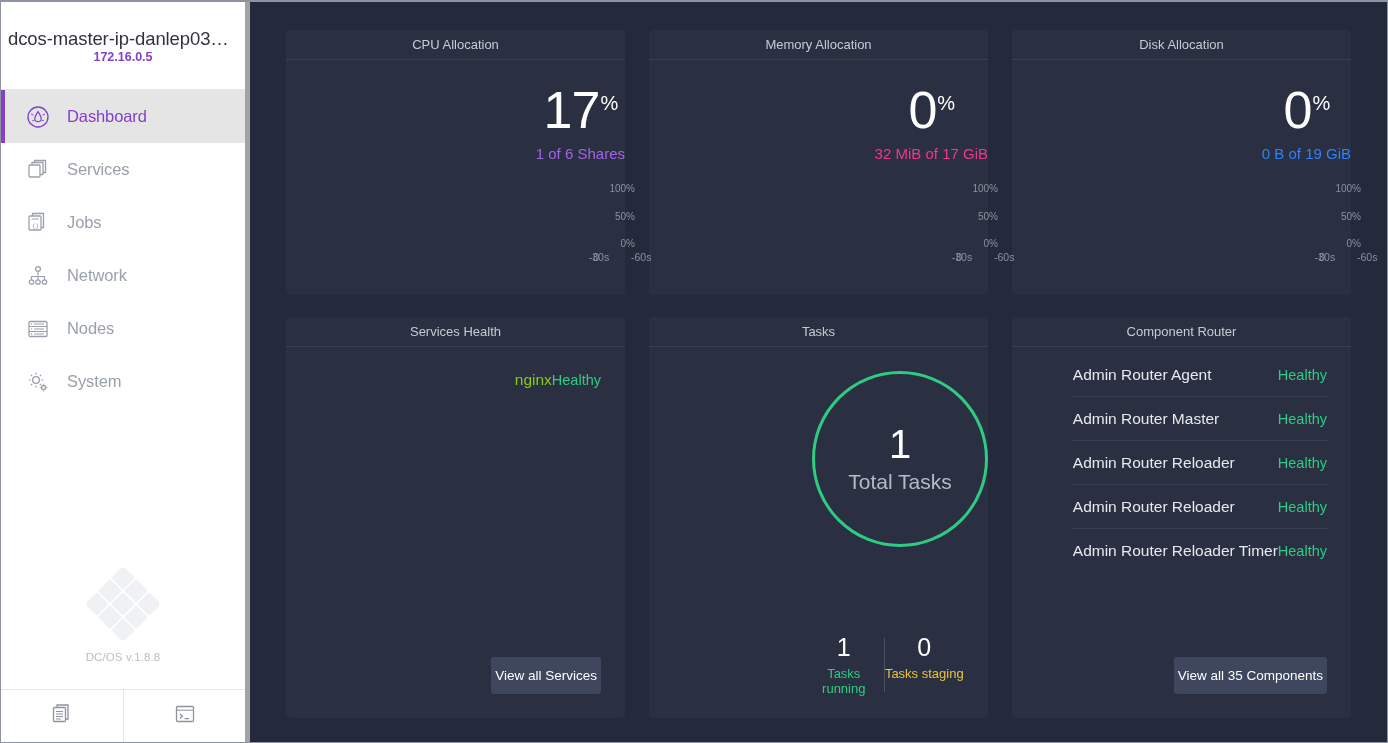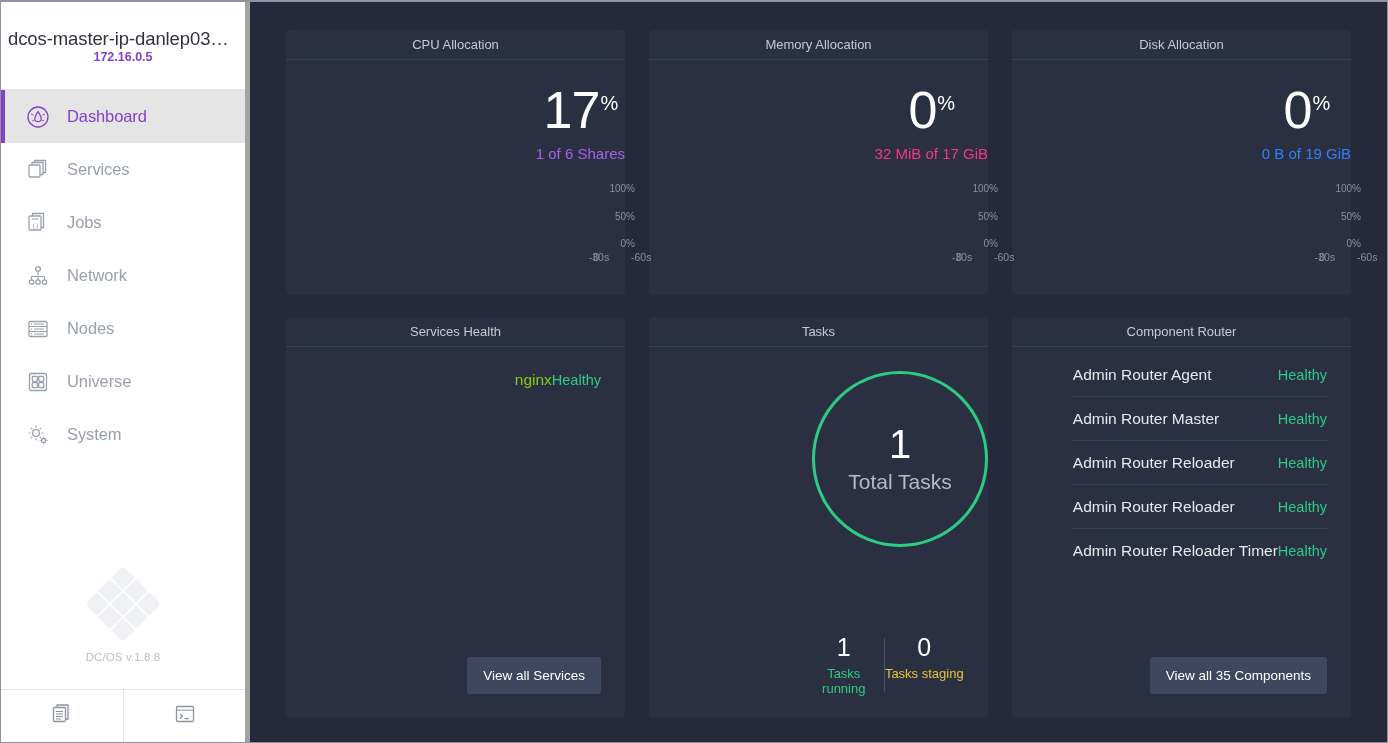--- a/index.html
+++ b/index.html
@@ -208,21 +208,21 @@
   .svc-name { font-size: 15.5px; color: #84cc16; }
   .svc-status { font-size: 14.5px; }
   .panel-foot { flex: 0 0 auto; padding: 0 24px 24px 24px; }
   .btn {
     display: block;
     width: 100%;
     text-align: center;
     background: #3e475d;
     color: #ffffff;
     font-size: 13.5px;
-    padding: 11px 16px;
+    padding: 11px 4px;
     border: none;
     border-radius: 3px;
     cursor: pointer;
     font-family: "Liberation Sans", sans-serif;
   }
 
   
   .tasks-body { flex: 1 1 auto; display: flex; flex-direction: column; align-items: center; justify-content: flex-start; padding-top: 24px; }
   .donut {
     width: 176px; height: 176px;
@@ -331,32 +331,20 @@
             <path d="M9 13 h10" stroke-width="1"></path>
             <path d="M9 18 h10" stroke-width="1"></path>
             <circle cx="6.6" cy="8" r="0.7" fill="currentColor" stroke="none"></circle>
             <circle cx="6.6" cy="13" r="0.7" fill="currentColor" stroke="none"></circle>
             <circle cx="6.6" cy="18" r="0.7" fill="currentColor" stroke="none"></circle>
           </svg>
         </span>
         <span class="lbl">Nodes</span>
       </div>
 
-      <div class="sb-item">
-        <span class="ico">
-          <svg width="26" height="26" viewBox="0 0 26 26" fill="none" stroke="currentColor" stroke-width="1.3">
-            <rect x="4.5" y="4.5" width="17" height="17" rx="1.3"></rect>
-            <rect x="7.3" y="7.3" width="5" height="5" rx="0.8"></rect>
-            <rect x="13.7" y="7.3" width="5" height="5" rx="0.8"></rect>
-            <rect x="7.3" y="13.7" width="5" height="5" rx="0.8"></rect>
-            <rect x="13.7" y="13.7" width="5" height="5" rx="0.8"></rect>
-          </svg>
-        </span>
-        <span class="lbl">Universe</span>
-      </div>
 
       <div class="sb-item">
         <span class="ico">
           <svg width="26" height="26" viewBox="0 0 26 26" fill="none" stroke="currentColor" stroke-width="1.3">
             <circle cx="11" cy="11" r="3.4"></circle>
             <path d="M11 3.6 v2 M11 16.4 v2 M3.6 11 h2 M16.4 11 h2 M5.8 5.8 l1.4 1.4 M14.8 14.8 l1.4 1.4 M16.2 5.8 l-1.4 1.4 M7.2 14.8 l-1.4 1.4" stroke-width="1.2"></path>
             <circle cx="18.6" cy="18.6" r="2.1"></circle>
             <path d="M18.6 14.6 v1.2 M18.6 21.4 v1.2 M14.6 18.6 h1.2 M21.4 18.6 h1.2" stroke-width="1"></path>
           </svg>
         </span>

